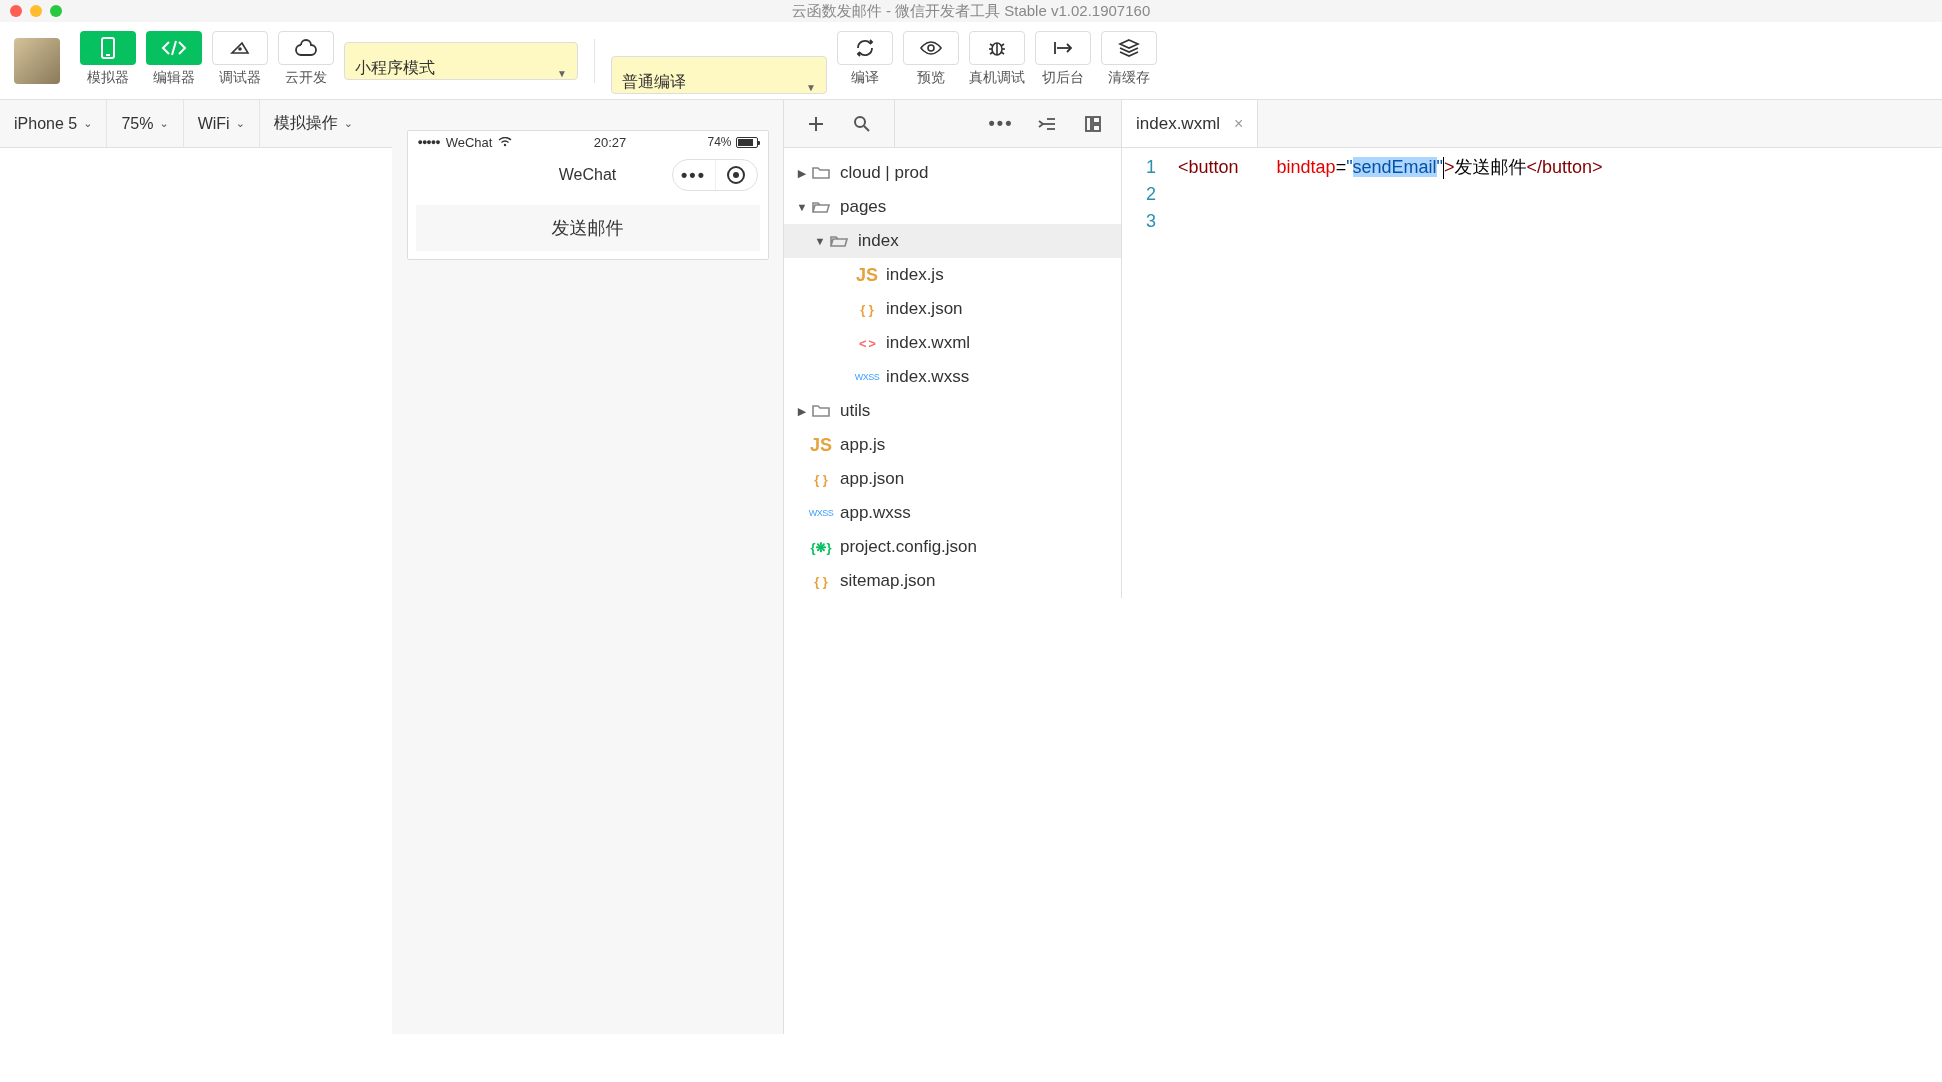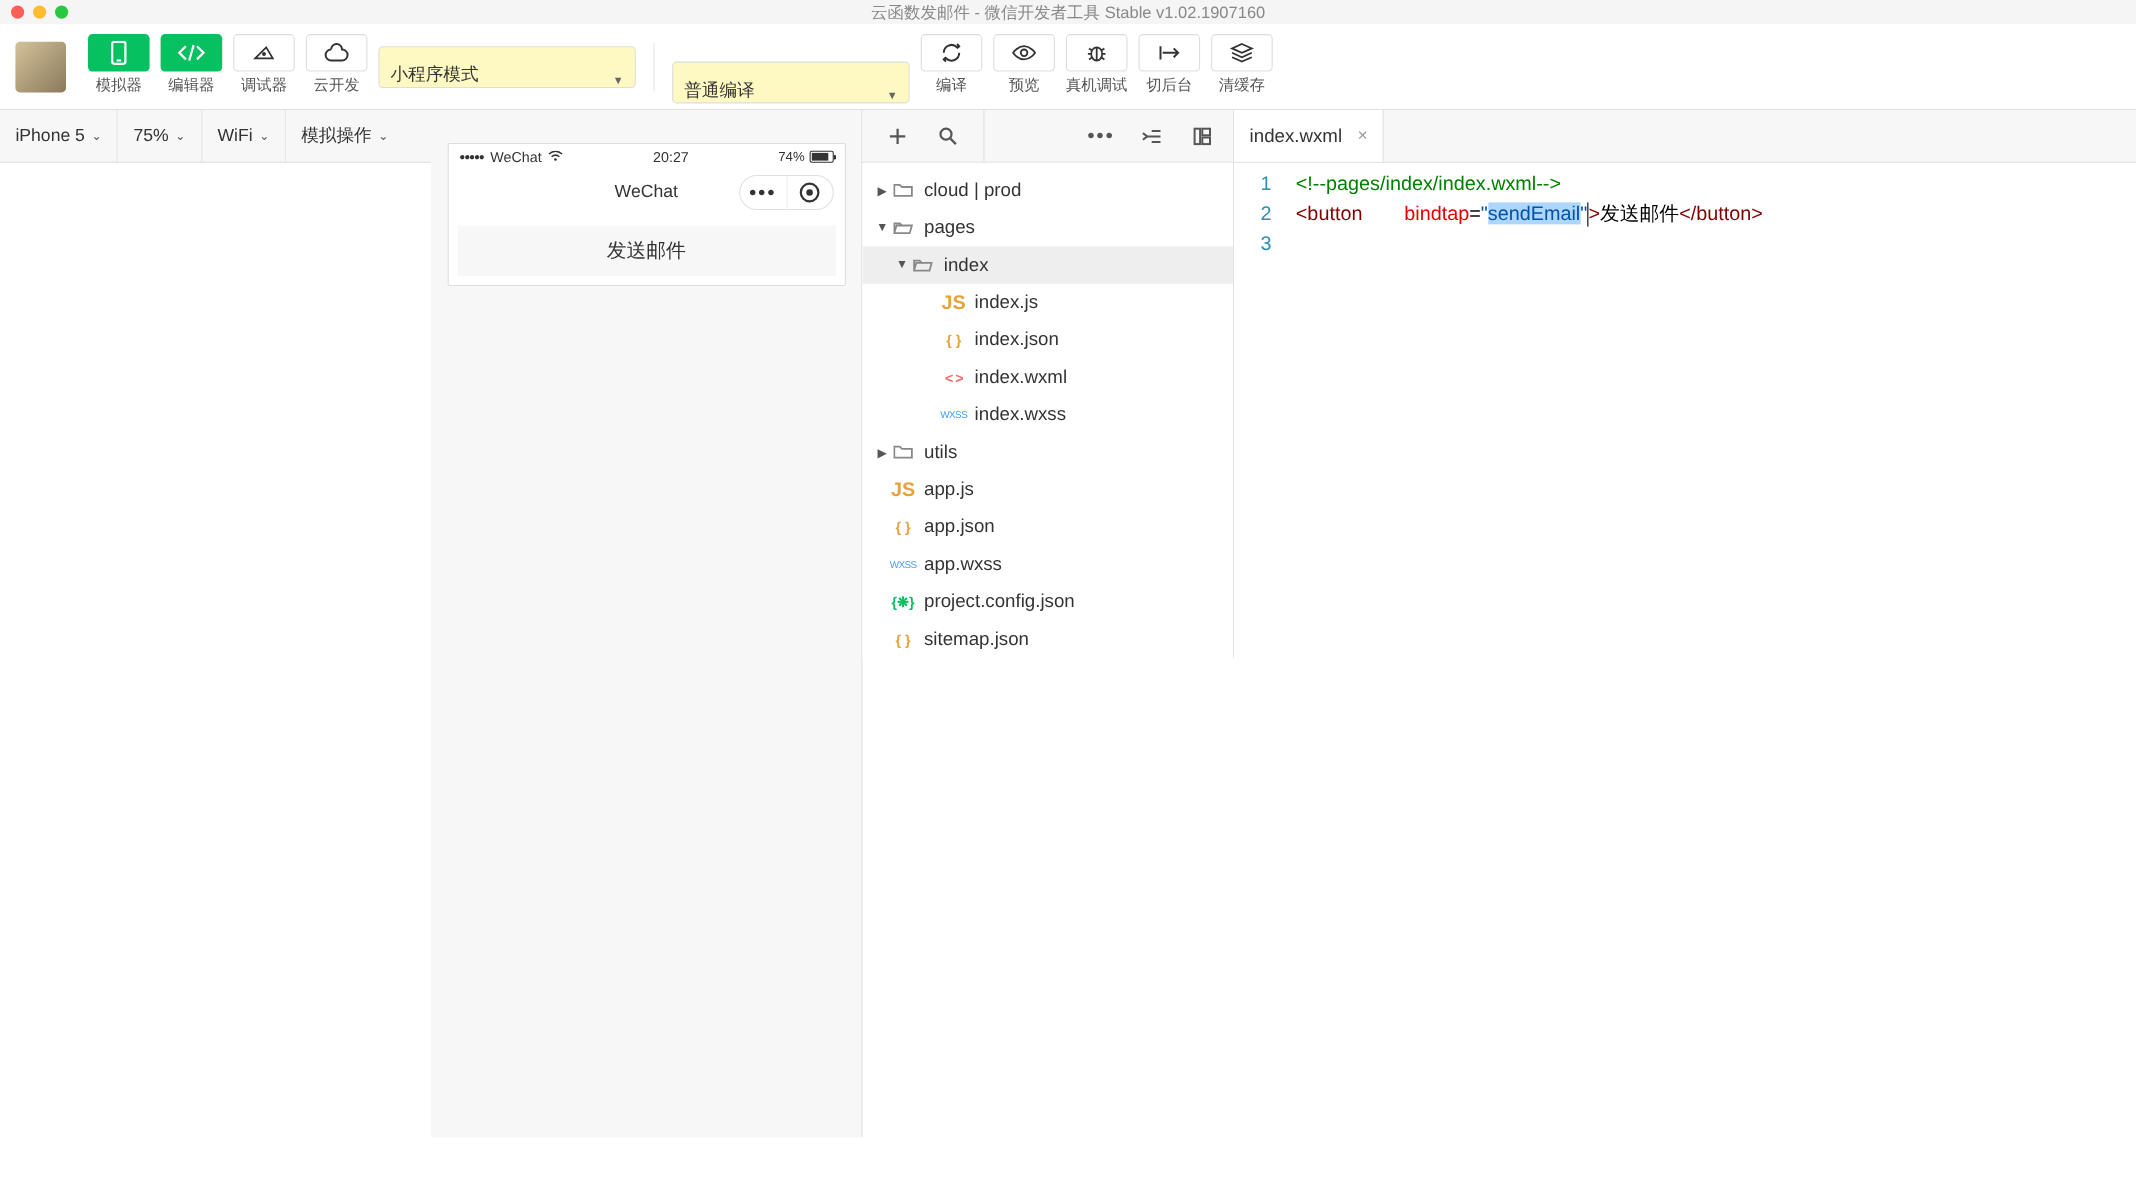--- a/index.html
+++ b/index.html
@@ -414,20 +414,19 @@
         <span class="close">×</span>
       </div>
     </div>
     <div class="code-area">
       <div class="gutter">
         <div>1</div>
         <div>2</div>
         <div>3</div>
       </div>
       <div class="code-lines">
-        <div><span class="c-comment">&lt;!--pages/index/index.wxml--&gt;</span></div>
         <div><span class="c-punct">&lt;</span><span class="c-tag">button</span><span> </span><span class="c-attr">bindtap</span><span class="c-eq">=</span><span class="c-str">"<span class="hl-sel">sendEmail</span>"</span><span class="cursor-bar"></span><span class="c-punct">&gt;</span><span class="c-text">发送邮件</span><span class="c-punct">&lt;/</span><span class="c-tag">button</span><span class="c-punct">&gt;</span></div>
         <div></div>
       </div>
     </div>
   </div>
 
 </div>
 
 </body></html>

